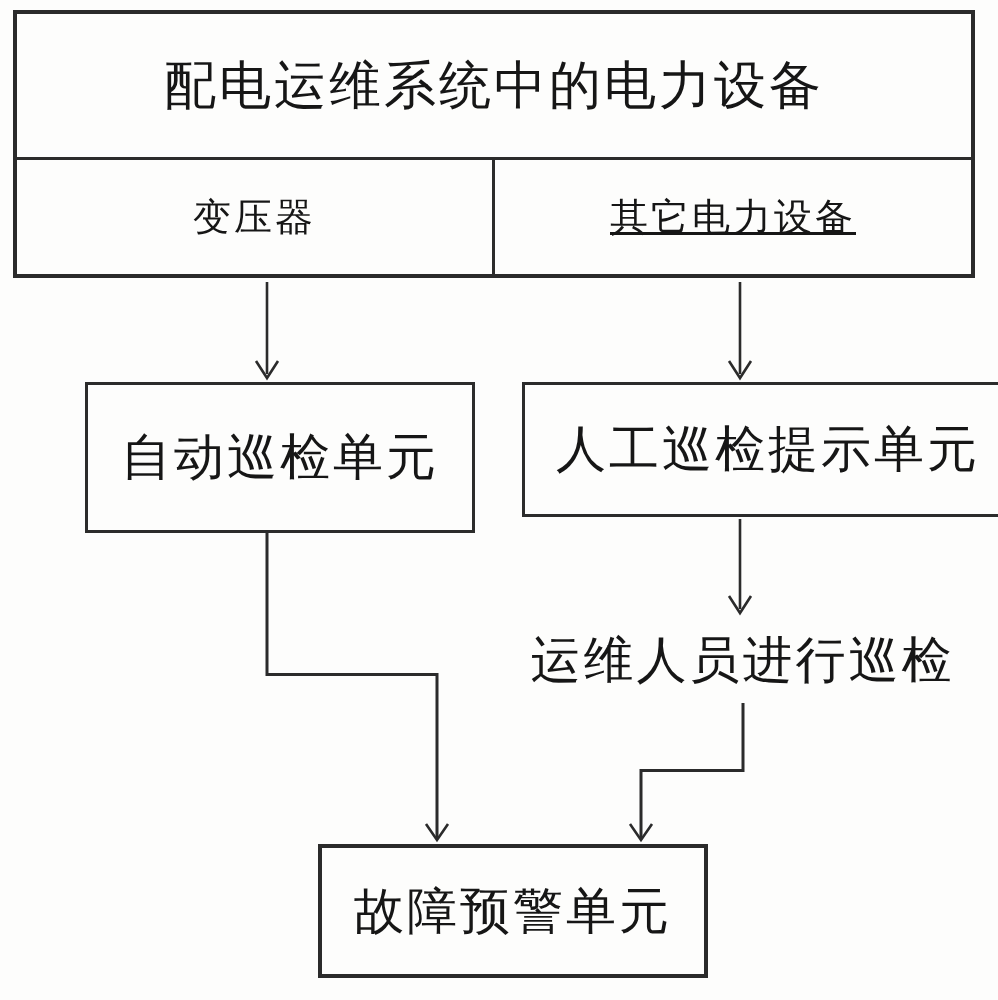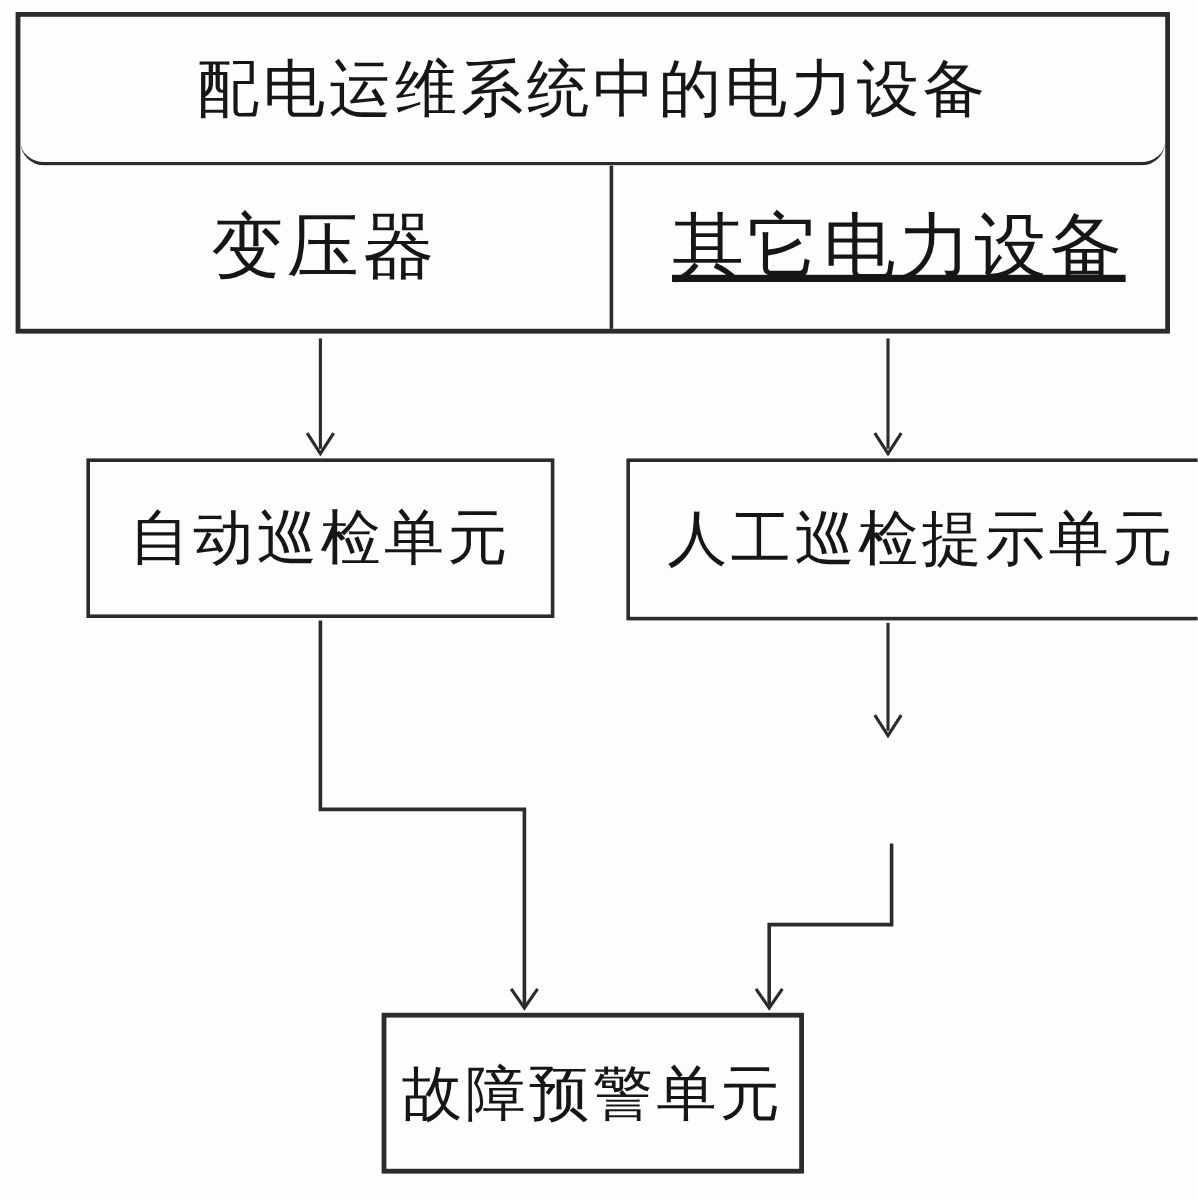--- a/index.html
+++ b/index.html
@@ -30,37 +30,37 @@
   }
   
   .outer-box{
     position:absolute;left:13px;top:10px;width:962px;height:268px;
     box-sizing:border-box;border:4px solid var(--line);
     background:var(--bg);
     display:flex;flex-direction:column;
   }
   .title-cell{
     box-sizing:border-box;
-    height:124px;
+    height:146px;
     border-bottom:3px solid var(--line);
     display:flex;align-items:center;justify-content:center;
-    font-size:52px;letter-spacing:3px;white-space:nowrap;border-radius:20px;
+    font-size:52px;letter-spacing:3px;white-space:nowrap;
   }
   .split-row{flex:1;display:flex;}
   .cell{
     box-sizing:border-box;
     display:flex;align-items:center;justify-content:center;
-    font-size:60px;letter-spacing:3px;white-space:nowrap;margin-left:16px;
+    font-size:38px;letter-spacing:3px;white-space:nowrap;
   }
   .cell-left{width:478px;border-right:3px solid var(--line);}
   .cell-right{flex:1;text-decoration:underline;}
   
-  .box-auto{left:72px;top:382px;width:390px;height:133px;border:3px solid var(--line);}
+  .box-auto{left:85px;top:382px;width:390px;height:151px;border:3px solid var(--line);}
   .box-manual{left:522px;top:382px;width:492px;height:135px;border:3px solid var(--line);}
-  .box-fault{left:318px;top:844px;width:352px;height:134px;border:4px solid var(--line);}
+  .box-fault{left:318px;top:844px;width:390px;height:134px;border:4px solid var(--line);}
   .label-personnel{
     position:absolute;left:520px;top:630px;width:445px;height:60px;
     display:flex;align-items:center;justify-content:center;
     font-size:50px;letter-spacing:3px;white-space:nowrap;
   }
   svg.wires{position:absolute;left:0;top:0;width:998px;height:1000px;pointer-events:none;}
   svg.wires path, svg.wires polyline{
     fill:none;
     stroke:var(--line);
     stroke-width:2.6;
@@ -96,16 +96,17 @@
     <div class="split-row">
       <div class="cell cell-left">变压器</div>
       <div class="cell cell-right">其它电力设备</div>
     </div>
   </div>
 
   <div class="node box-auto">自动巡检单元</div>
 
   <div class="node box-manual">人工巡检提示单元</div>
 
+  <div class="label-personnel">运维人员进行巡检</div>
 
   <div class="node box-fault">故障预警单元</div>
 
 </div>
 
 </body></html>

